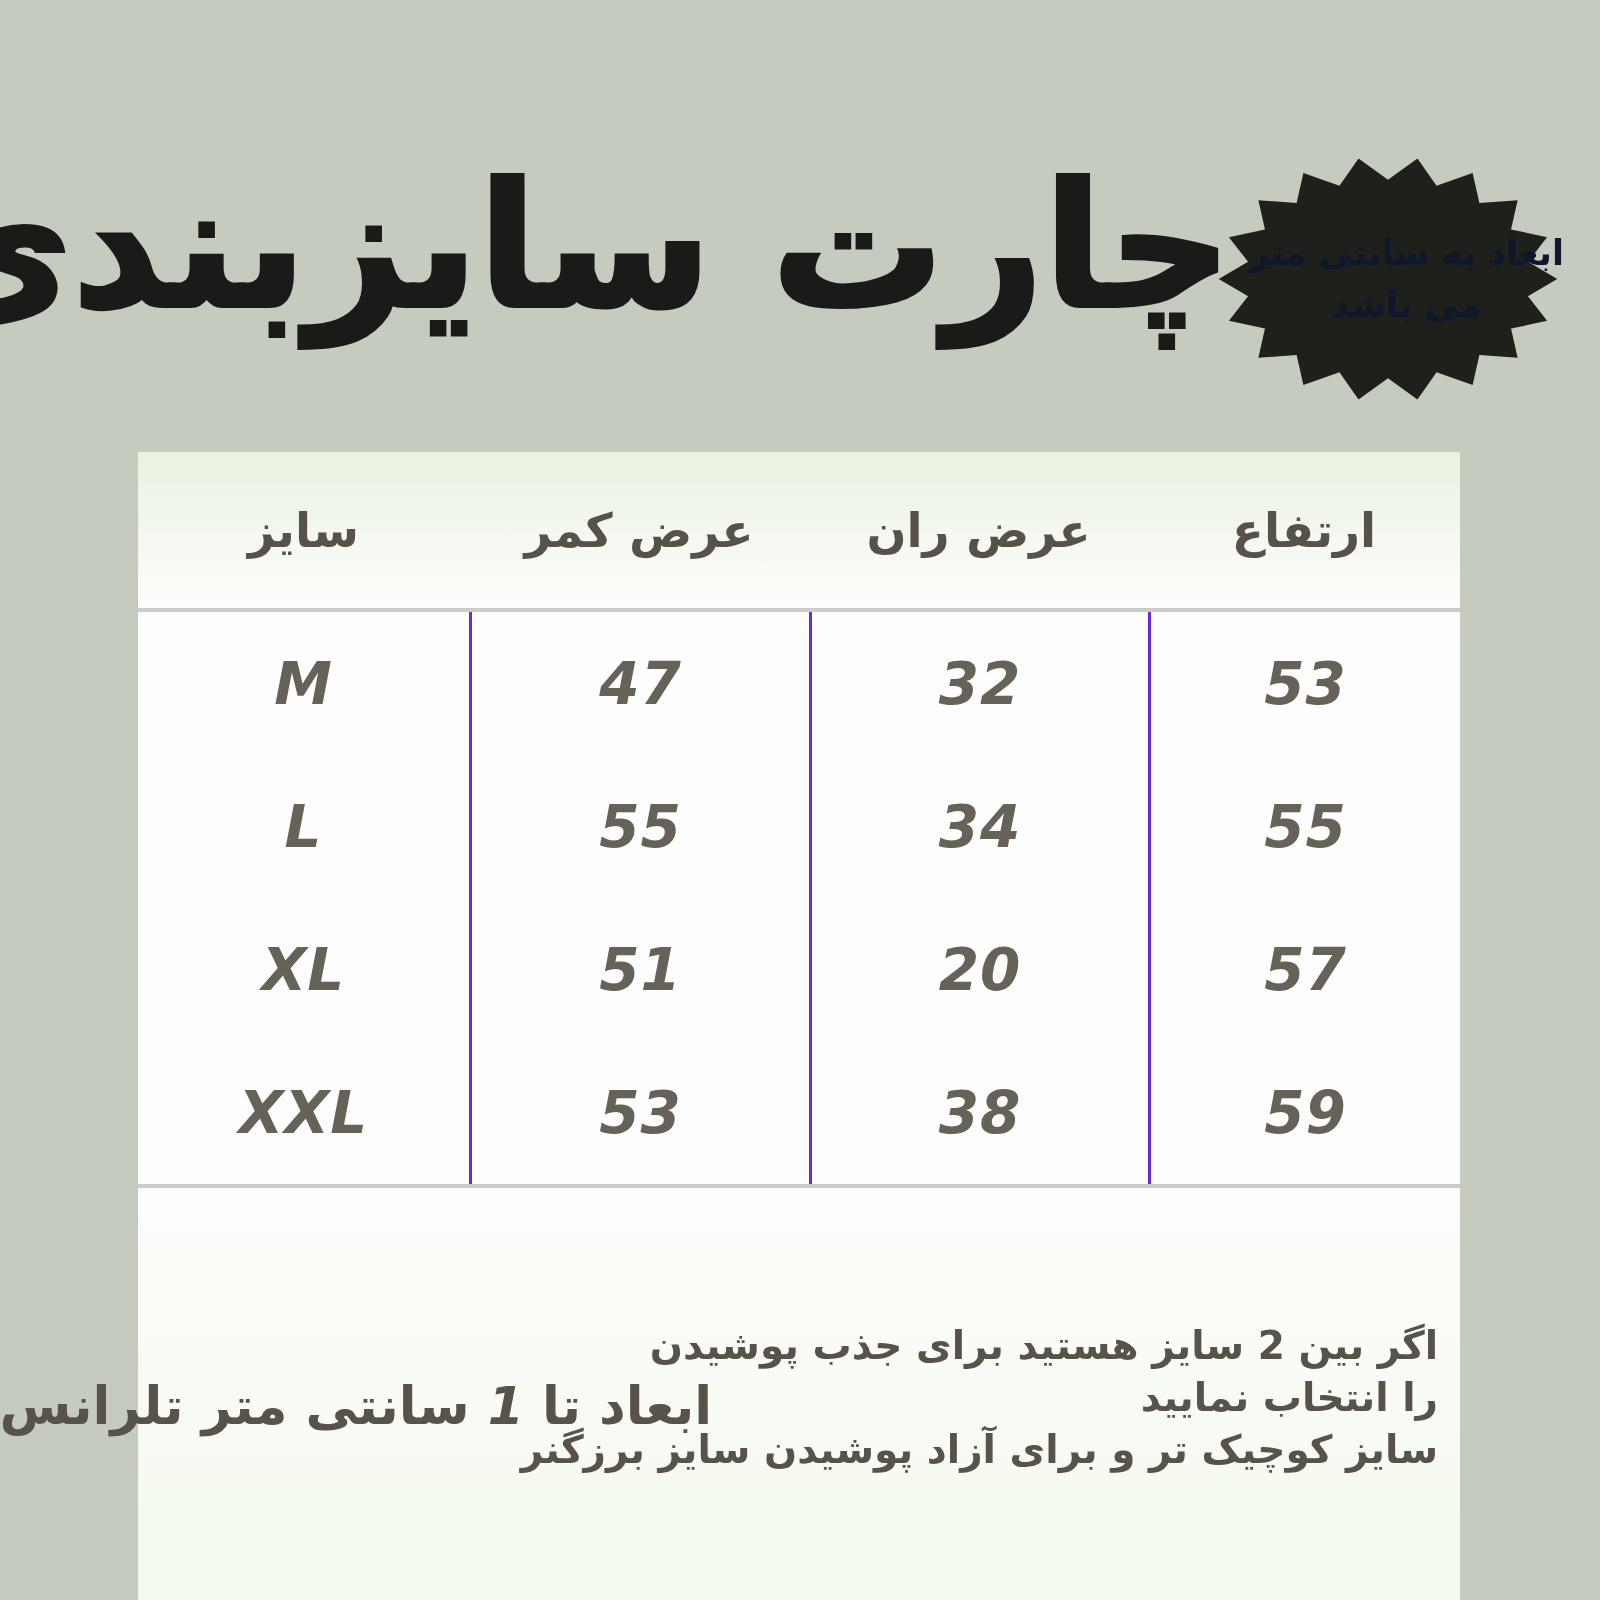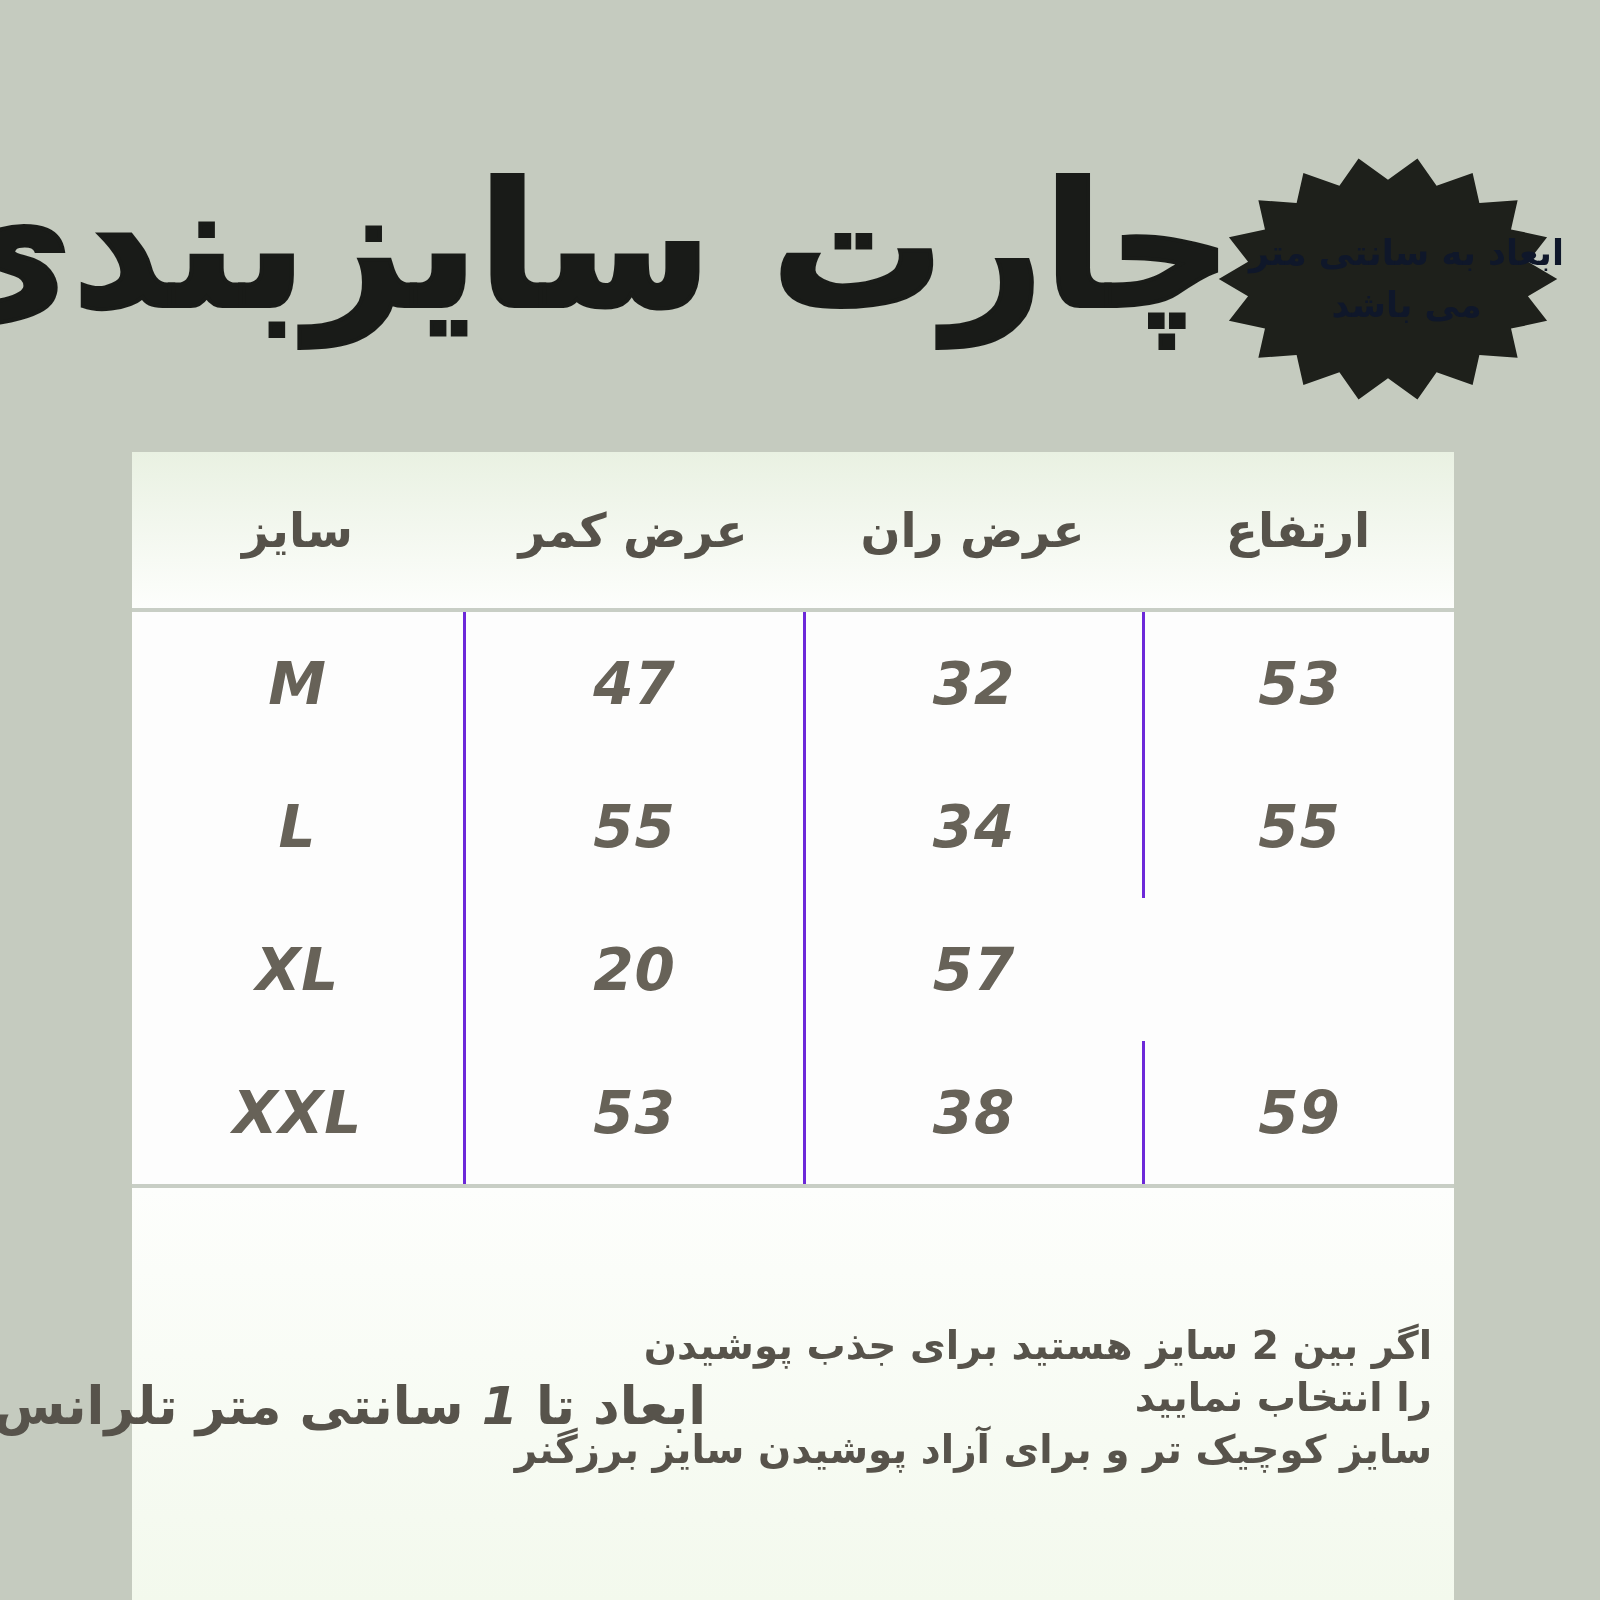--- a/index.html
+++ b/index.html
@@ -24,21 +24,21 @@
   .badge { position:absolute; left:1212px; top:150px; width:352px; height:258px; }
   .badge svg { position:absolute; inset:0; width:100%; height:100%; }
   .badge-text {
     position:absolute; inset:0; display:flex; align-items:center; justify-content:flex-start;
     direction:rtl; text-align:center;
     color:#0f172a; font-size:35px; font-weight:bold; line-height:1.5;
   }
 
   
   .card {
-    position:absolute; left:132px; top:452px; width:1322px; height:1148px;
+    position:absolute; left:138px; top:452px; width:1322px; height:1148px;
     background:#737373;
   }
 
   .card-header {
     height:160px;
     background:linear-gradient(180deg,#e9f1e2 0%,#fdfefc 100%);
     display:grid; grid-template-columns:331px 340px 339px 312px;
     align-items:center;
     border-bottom:4px solid #c8cec5;
   }
@@ -114,20 +114,21 @@
         <div class="cell">53</div>
       </div>
       <div class="trow">
         <div class="cell">L</div>
         <div class="cell">55</div>
         <div class="cell">34</div>
         <div class="cell">55</div>
       </div>
       <div class="trow">
         <div class="cell">XL</div>
+        <div class="cell">51</div>
         <div class="cell">20</div>
         <div class="cell">57</div>
       </div>
       <div class="trow">
         <div class="cell">XXL</div>
         <div class="cell">53</div>
         <div class="cell">38</div>
         <div class="cell">59</div>
       </div>
     </div>

